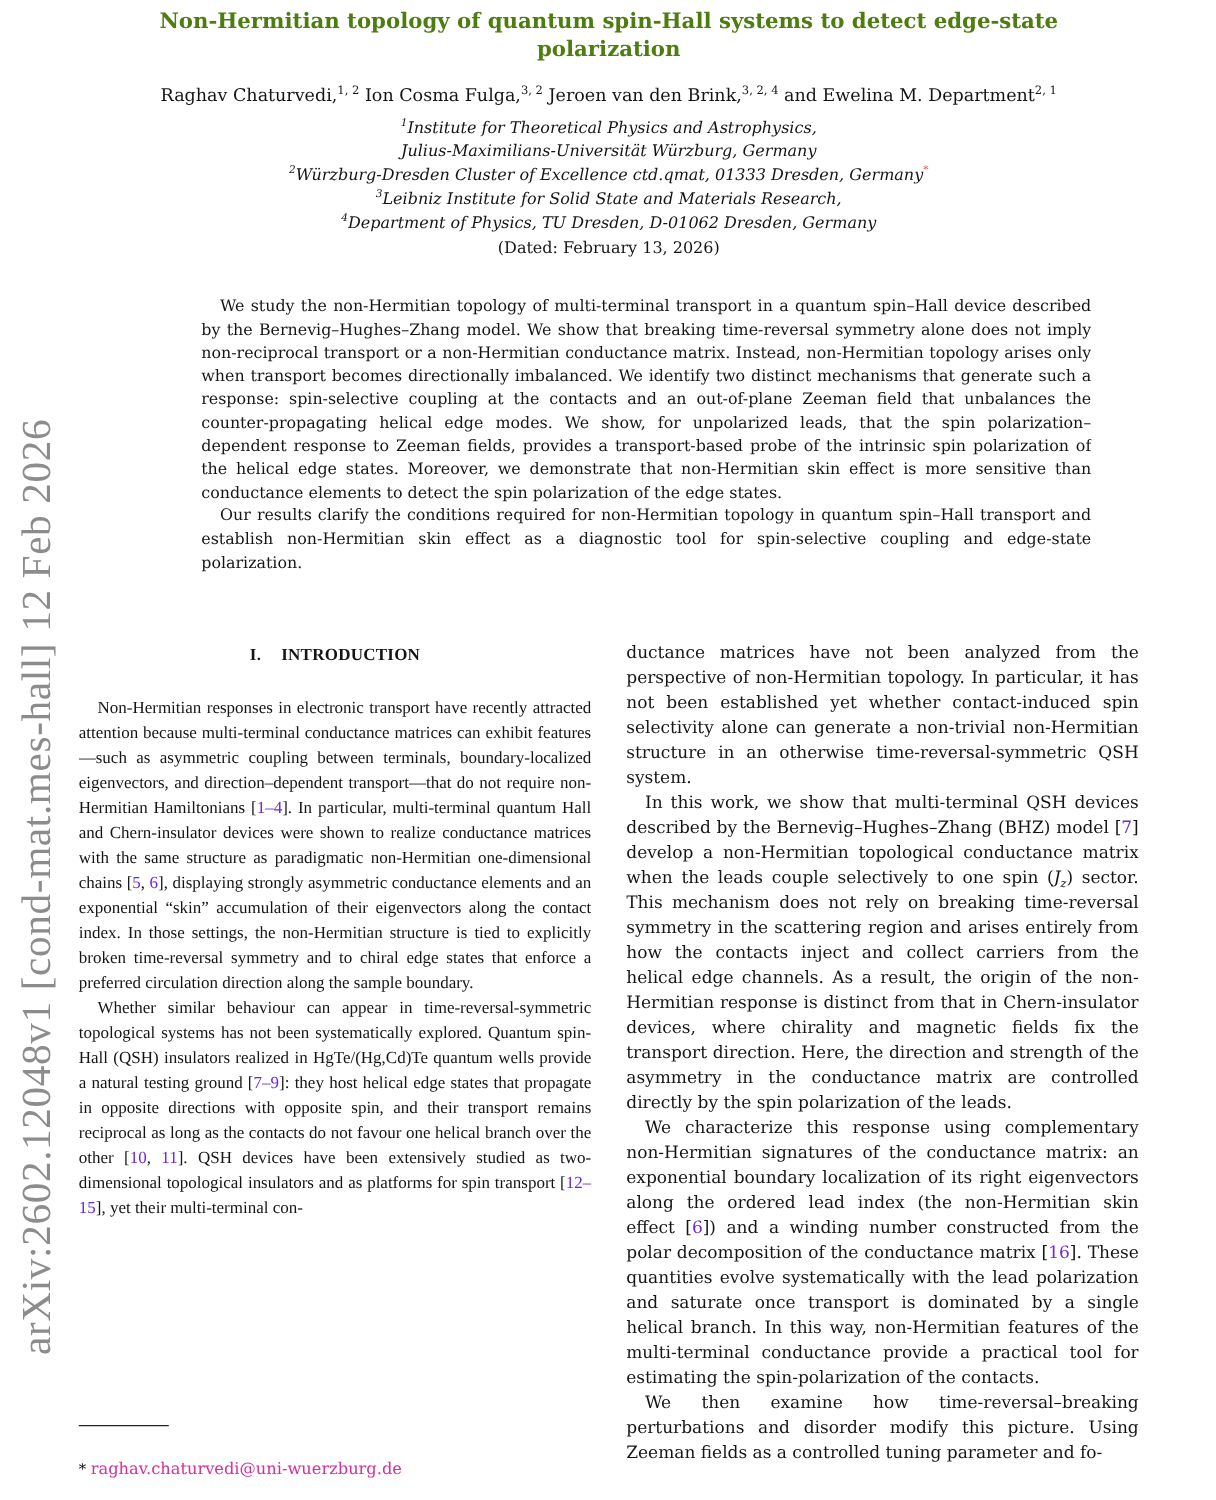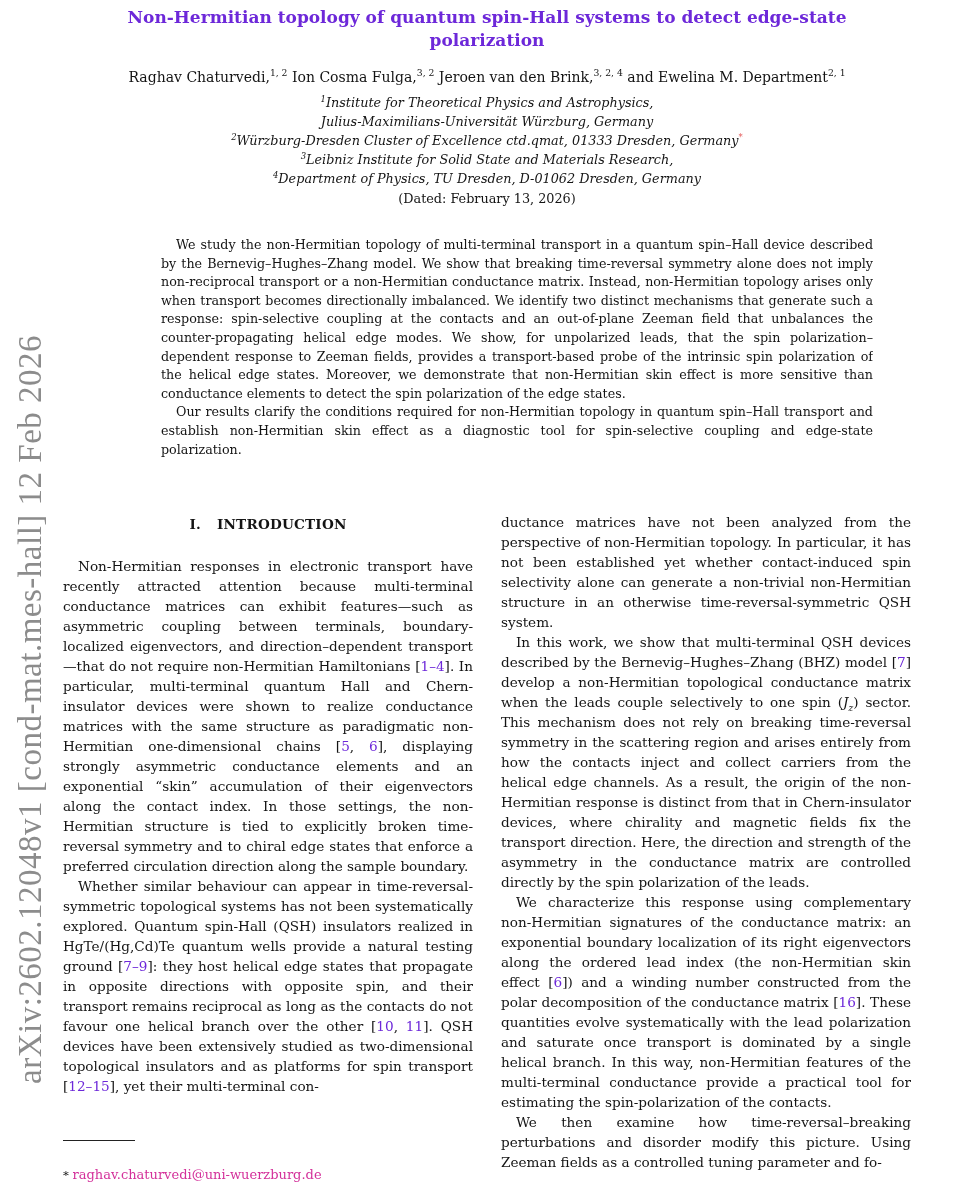--- a/index.html
+++ b/index.html
@@ -12,36 +12,36 @@
   .arxiv-banner{
     position:absolute;left:12px;top:1084px;
     transform-origin:0 0;transform:rotate(-90deg);
     white-space:nowrap;
     font-family:"Liberation Serif", serif;
     font-size:33px;color:#8c8c8c;letter-spacing:0.5px;
   }
   
   .header{position:absolute;left:63px;top:6px;width:848px;text-align:center;}
   .title{
-    margin:0 auto;width:790px;font-weight:bold;font-size:17px;line-height:23px;color:#6d28d9;
+    margin:0 auto;width:790px;font-weight:bold;font-size:17px;line-height:23px;color:#4d7c0f;
   }
   .authors{margin:16px 0 0 0;font-size:14px;line-height:18px;}
   .affiliations{margin:7px 0 0 0;font-style:italic;font-size:12.8px;line-height:19px;}
   .affil-line{white-space:nowrap;}
   .dateline{margin:2px 0 0 0;font-size:12.8px;line-height:18px;}
   
   .abstract{
     position:absolute;left:161px;top:236px;width:712px;height:262px;overflow:hidden;
     font-size:12.7px;line-height:18.6px;text-align:justify;
   }
   .abstract p{margin:0;text-indent:15px;}
   
   .col{position:absolute;top:512px;width:410px;height:688px;overflow:hidden;
        font-size:13.6px;line-height:20px;text-align:justify;}
-  .col-left{left:63px;height:608px;}
+  .col-left{left:63px;height:608px;font-family:Liberation Serif, serif;}
   .col-right{left:501px;}
   .section-heading{
     text-align:center;font-weight:bold;font-size:13.6px;margin:2px 0 22px 0;letter-spacing:0.2px;
   }
   .section-number{display:inline-block;margin-right:16px;}
   .col p{margin:0;text-indent:15px;}
   .col p.noindent{text-indent:0;}
   
   .footnote{position:absolute;left:63px;top:1140px;width:410px;font-size:13px;}
   .footnote-rule{width:72px;height:1px;background:#222;margin:0 0 26px 0;}

